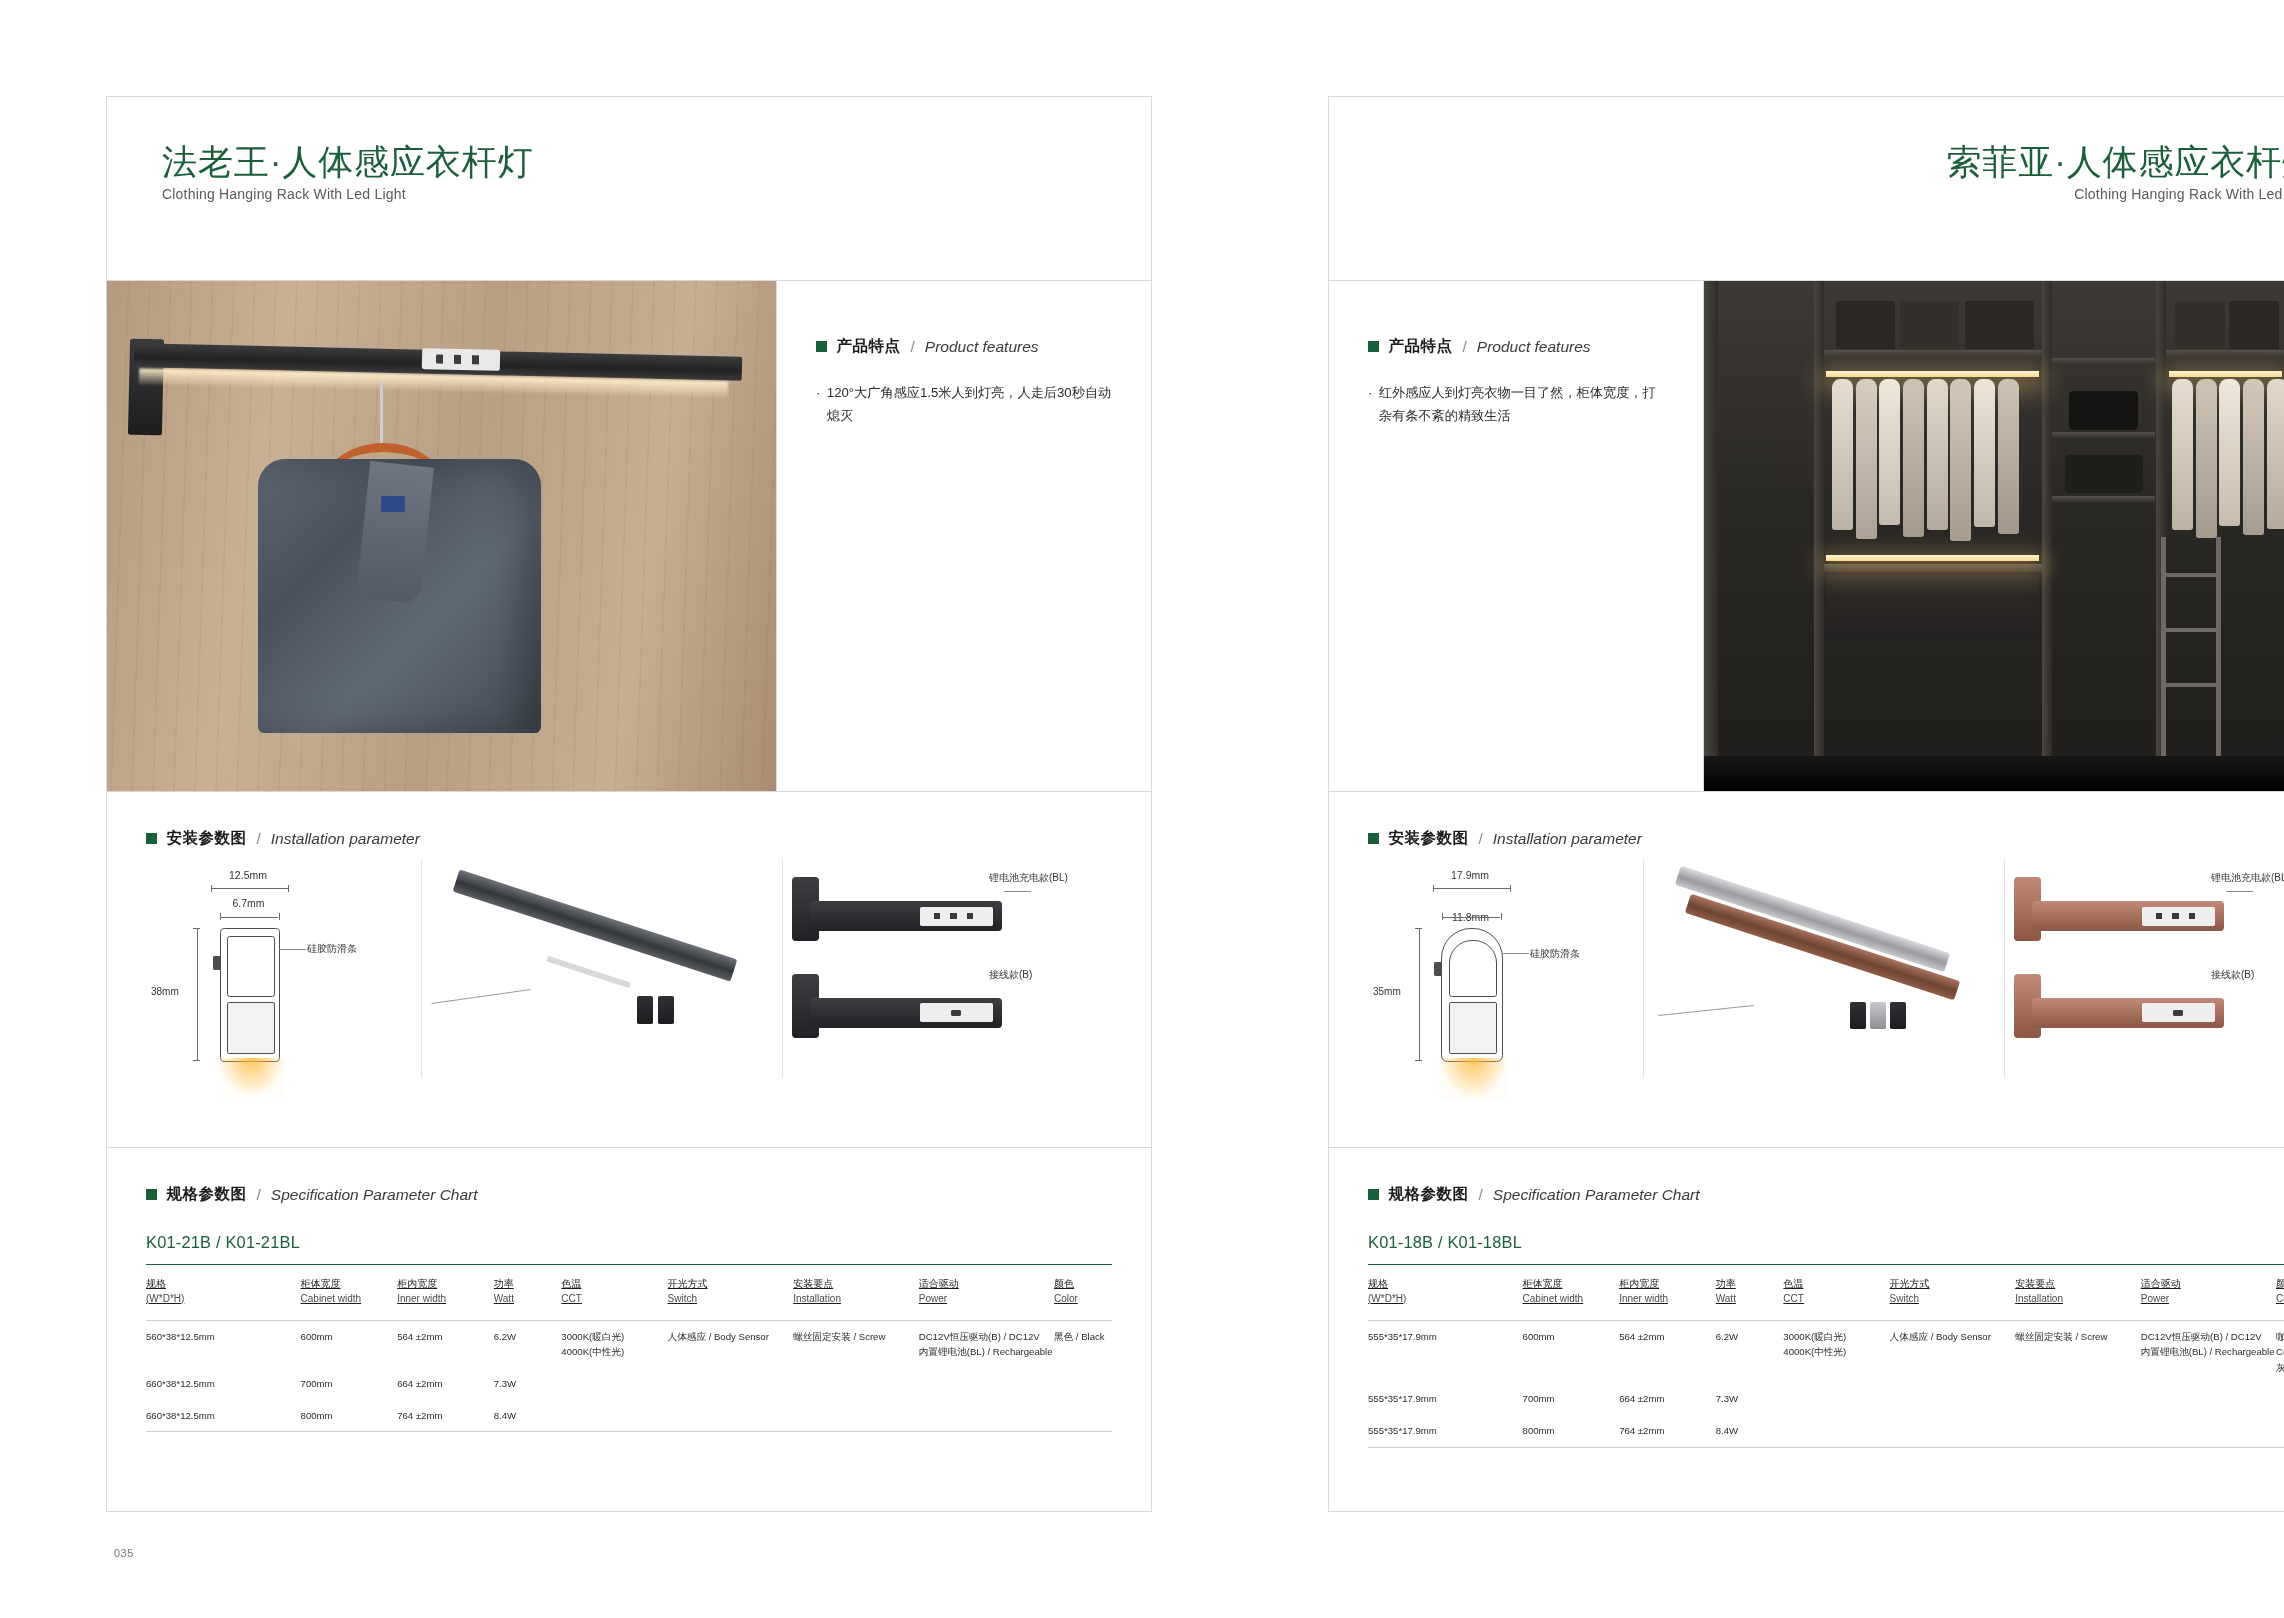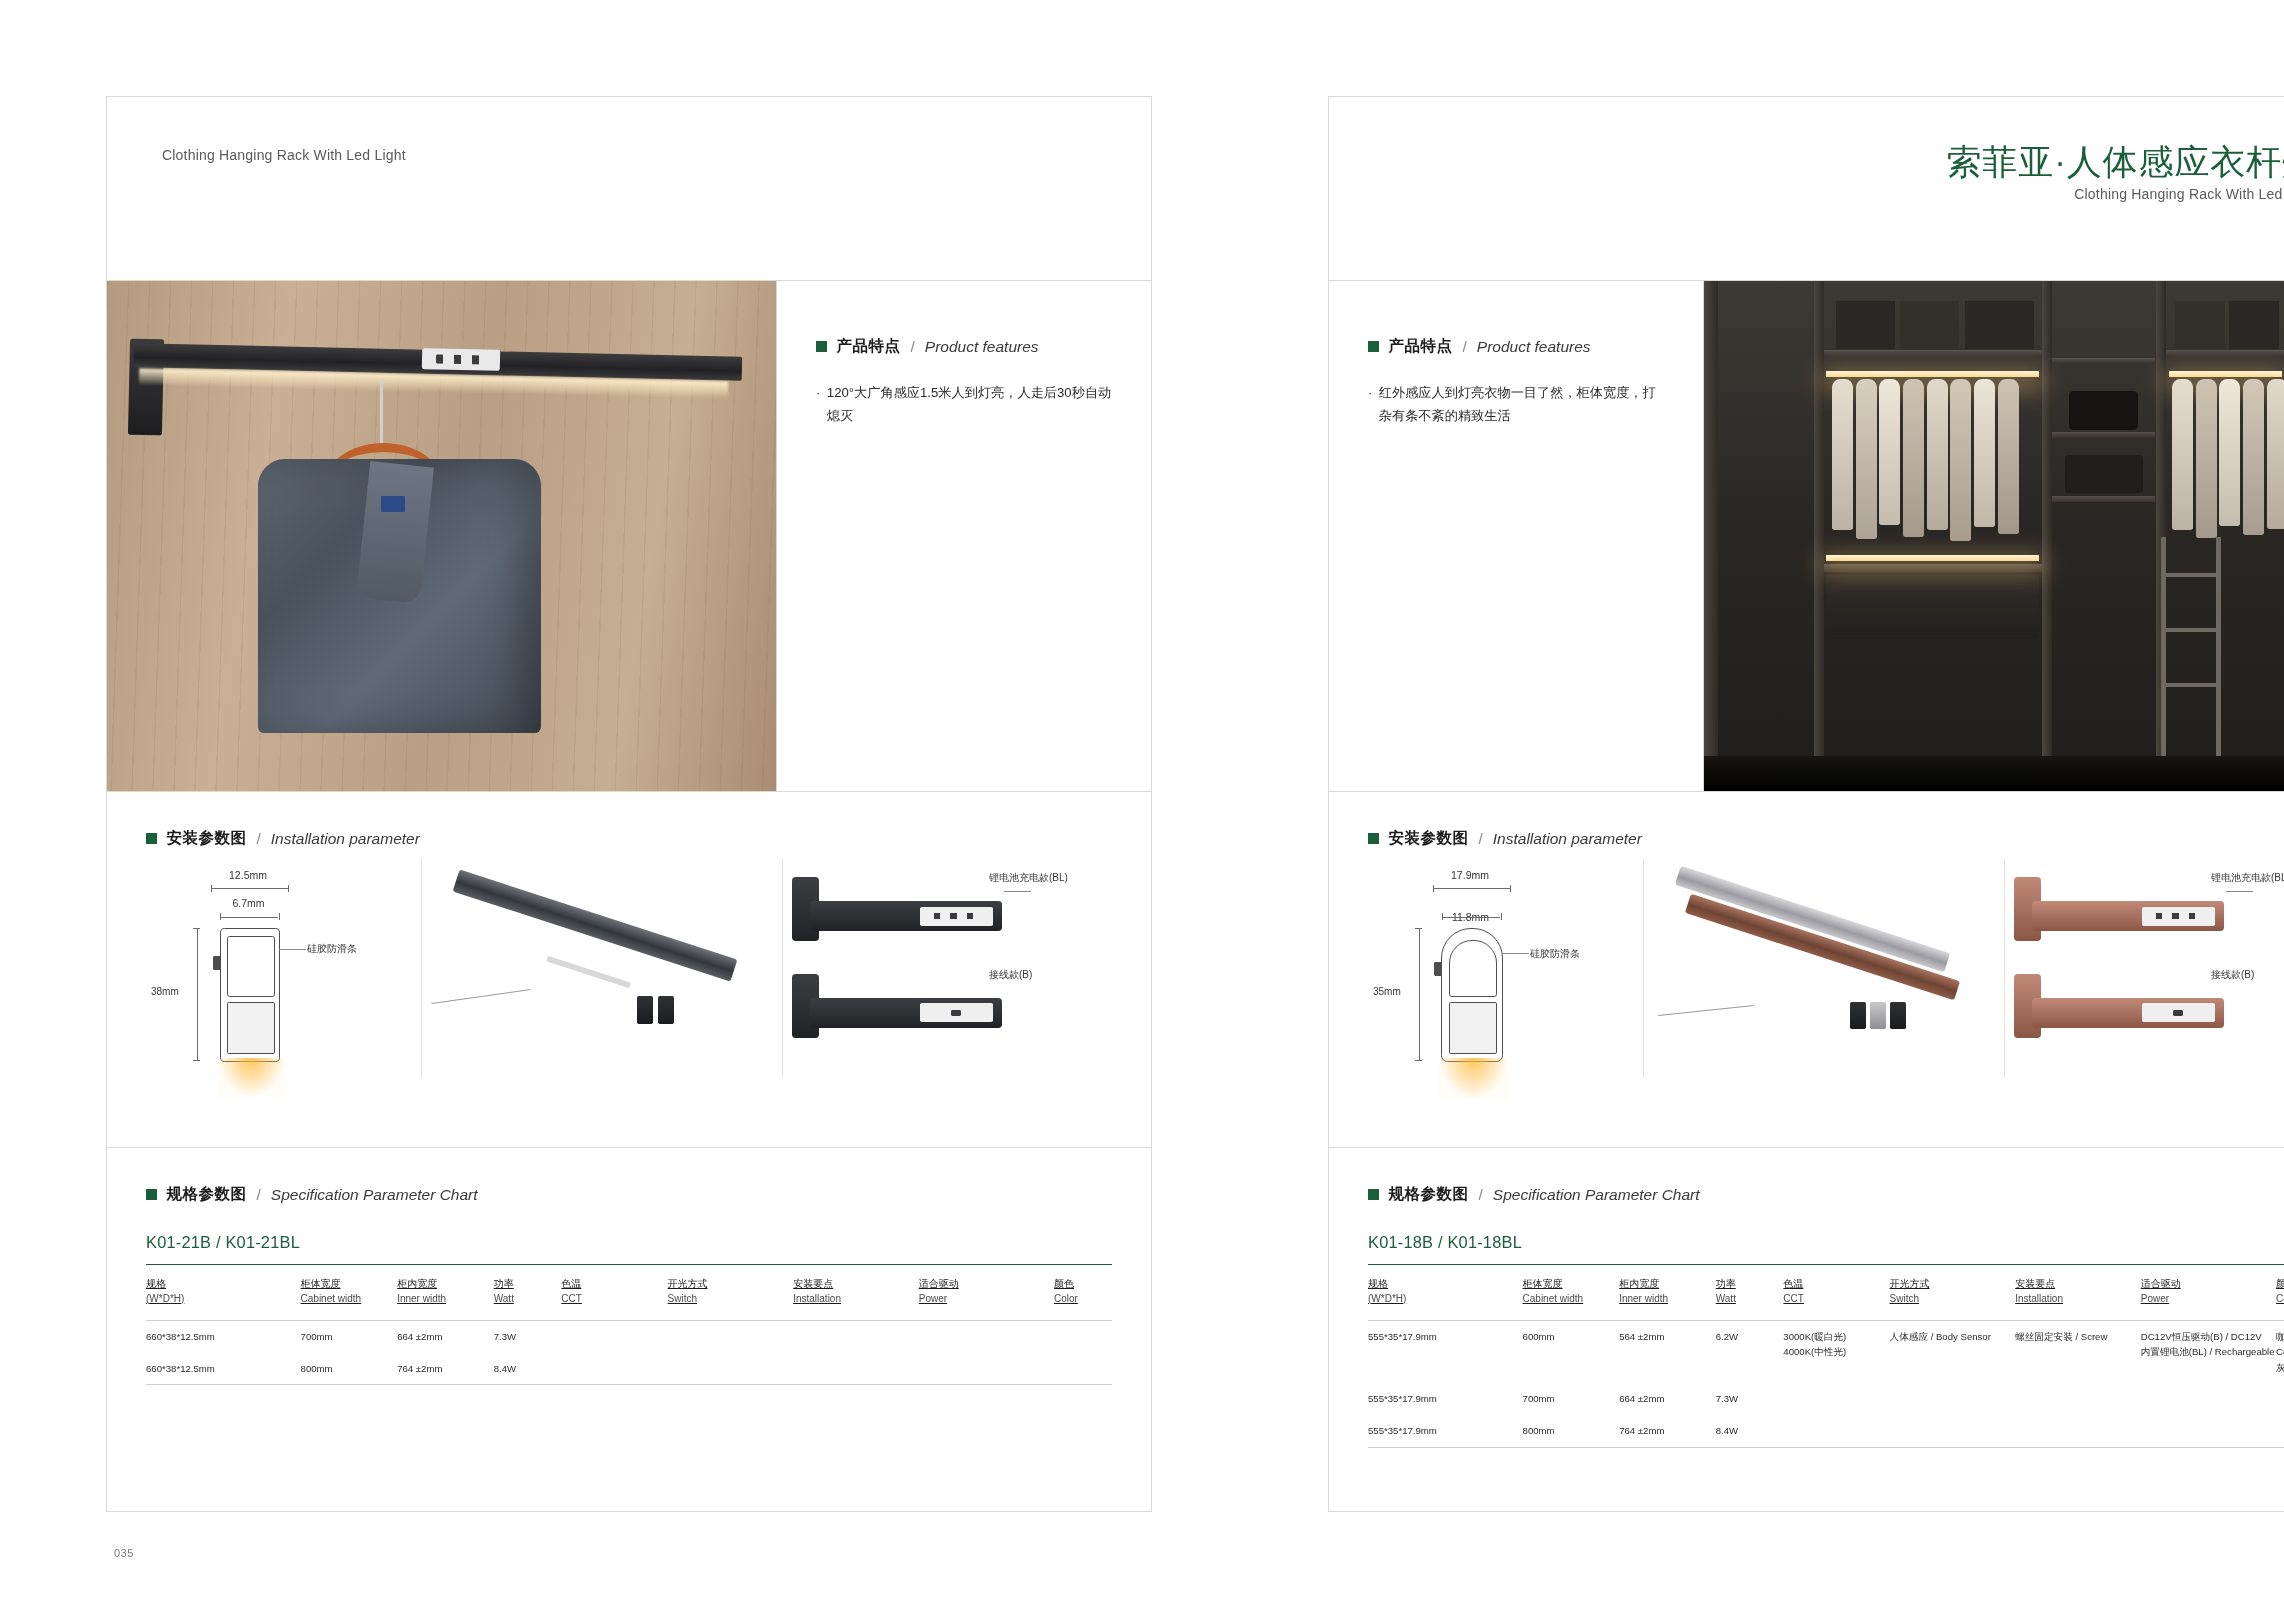--- a/index.html
+++ b/index.html
@@ -352,20 +352,21 @@
 </style>
 </head>
 <body>
 
 <div class="spread">
 
   <div class="page left">
     <div class="page-inner">
 
       <div class="header">
+        <h1 class="title-cn">法老王·人体感应衣杆灯</h1>
         <div class="title-en">Clothing Hanging Rack With Led Light</div>
       </div>
 
       <div class="hero-band">
         <div class="hero-img">
           <div class="ph1-bg"></div>
           <div class="ph1-endcap"></div>
           <div class="ph1-rod"></div>
           <div class="ph1-rod-glow"></div>
           <div class="ph1-sensor"></div>
@@ -498,20 +499,33 @@
                 <span>适合驱动</span>
                 <span class="en">Power</span>
               </th>
               <th style="width:6%">
                 <span>颜色</span>
                 <span class="en">Color</span>
               </th>
             </tr>
           </thead>
           <tbody>
+            <tr>
+              <td>560*38*12.5mm</td>
+              <td>600mm</td>
+              <td>564 ±2mm</td>
+              <td>6.2W</td>
+              <td style="white-space:pre-line">3000K(暖白光)
+4000K(中性光)</td>
+              <td>人体感应 / Body Sensor</td>
+              <td>螺丝固定安装 / Screw</td>
+              <td style="white-space:pre-line">DC12V恒压驱动(B) / DC12V
+内置锂电池(BL) / Rechargeable</td>
+              <td>黑色 / Black</td>
+            </tr>
             <tr>
               <td>660*38*12.5mm</td>
               <td>700mm</td>
               <td>664 ±2mm</td>
               <td>7.3W</td>
               <td></td>
               <td></td>
               <td></td>
               <td></td>
               <td></td>

